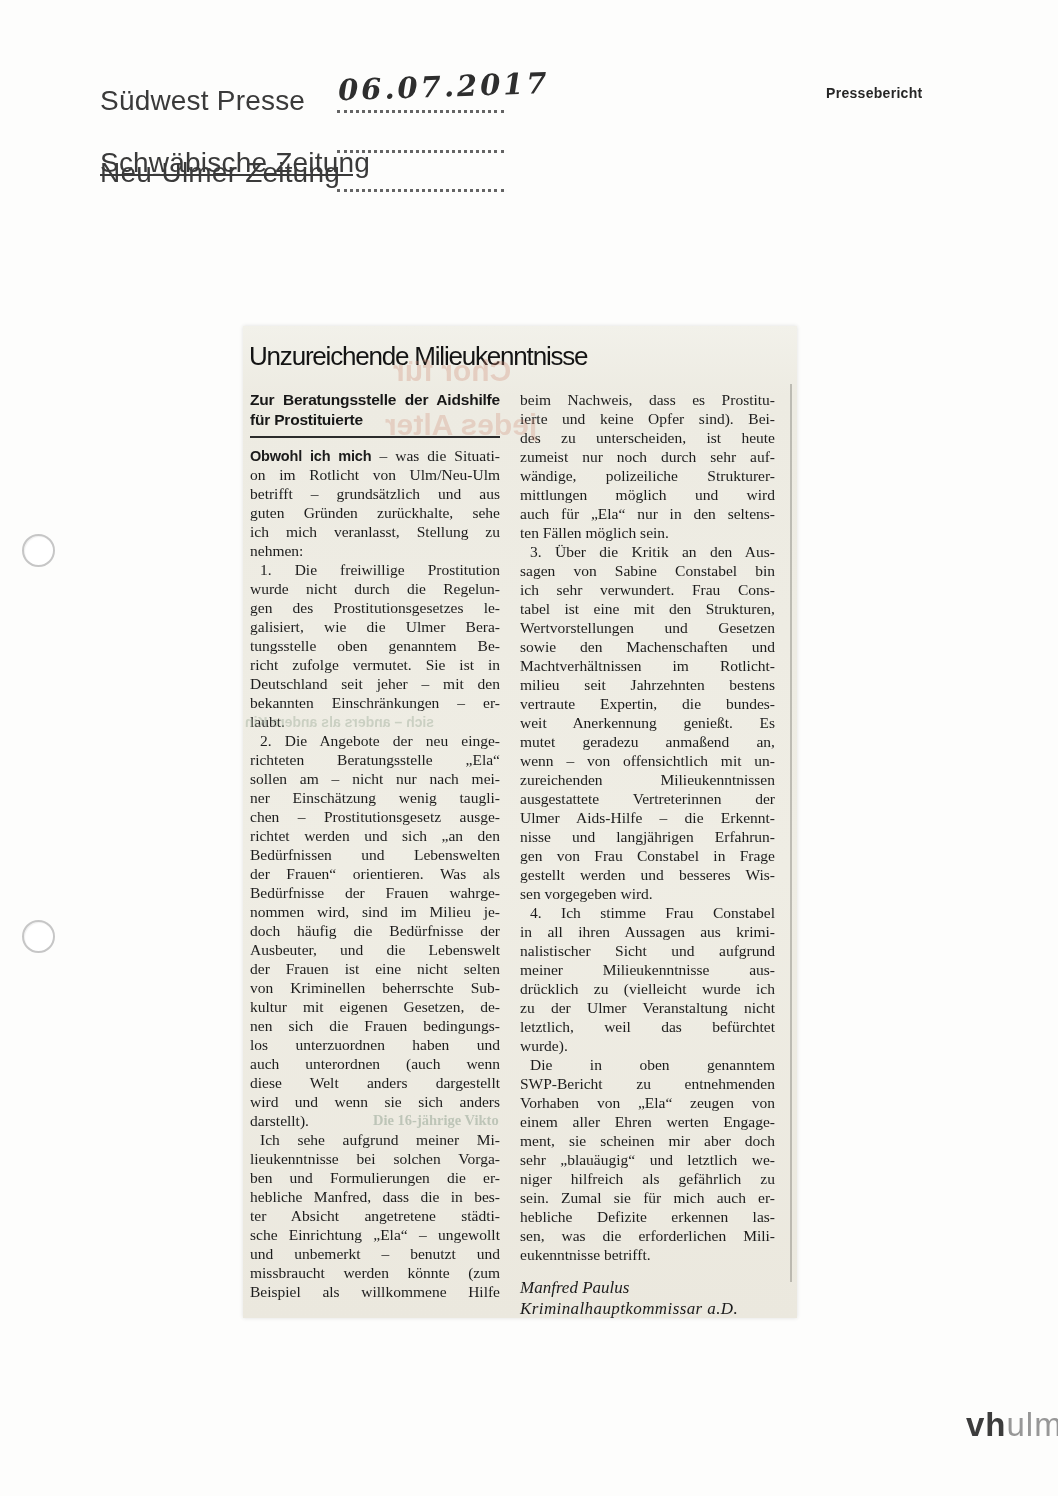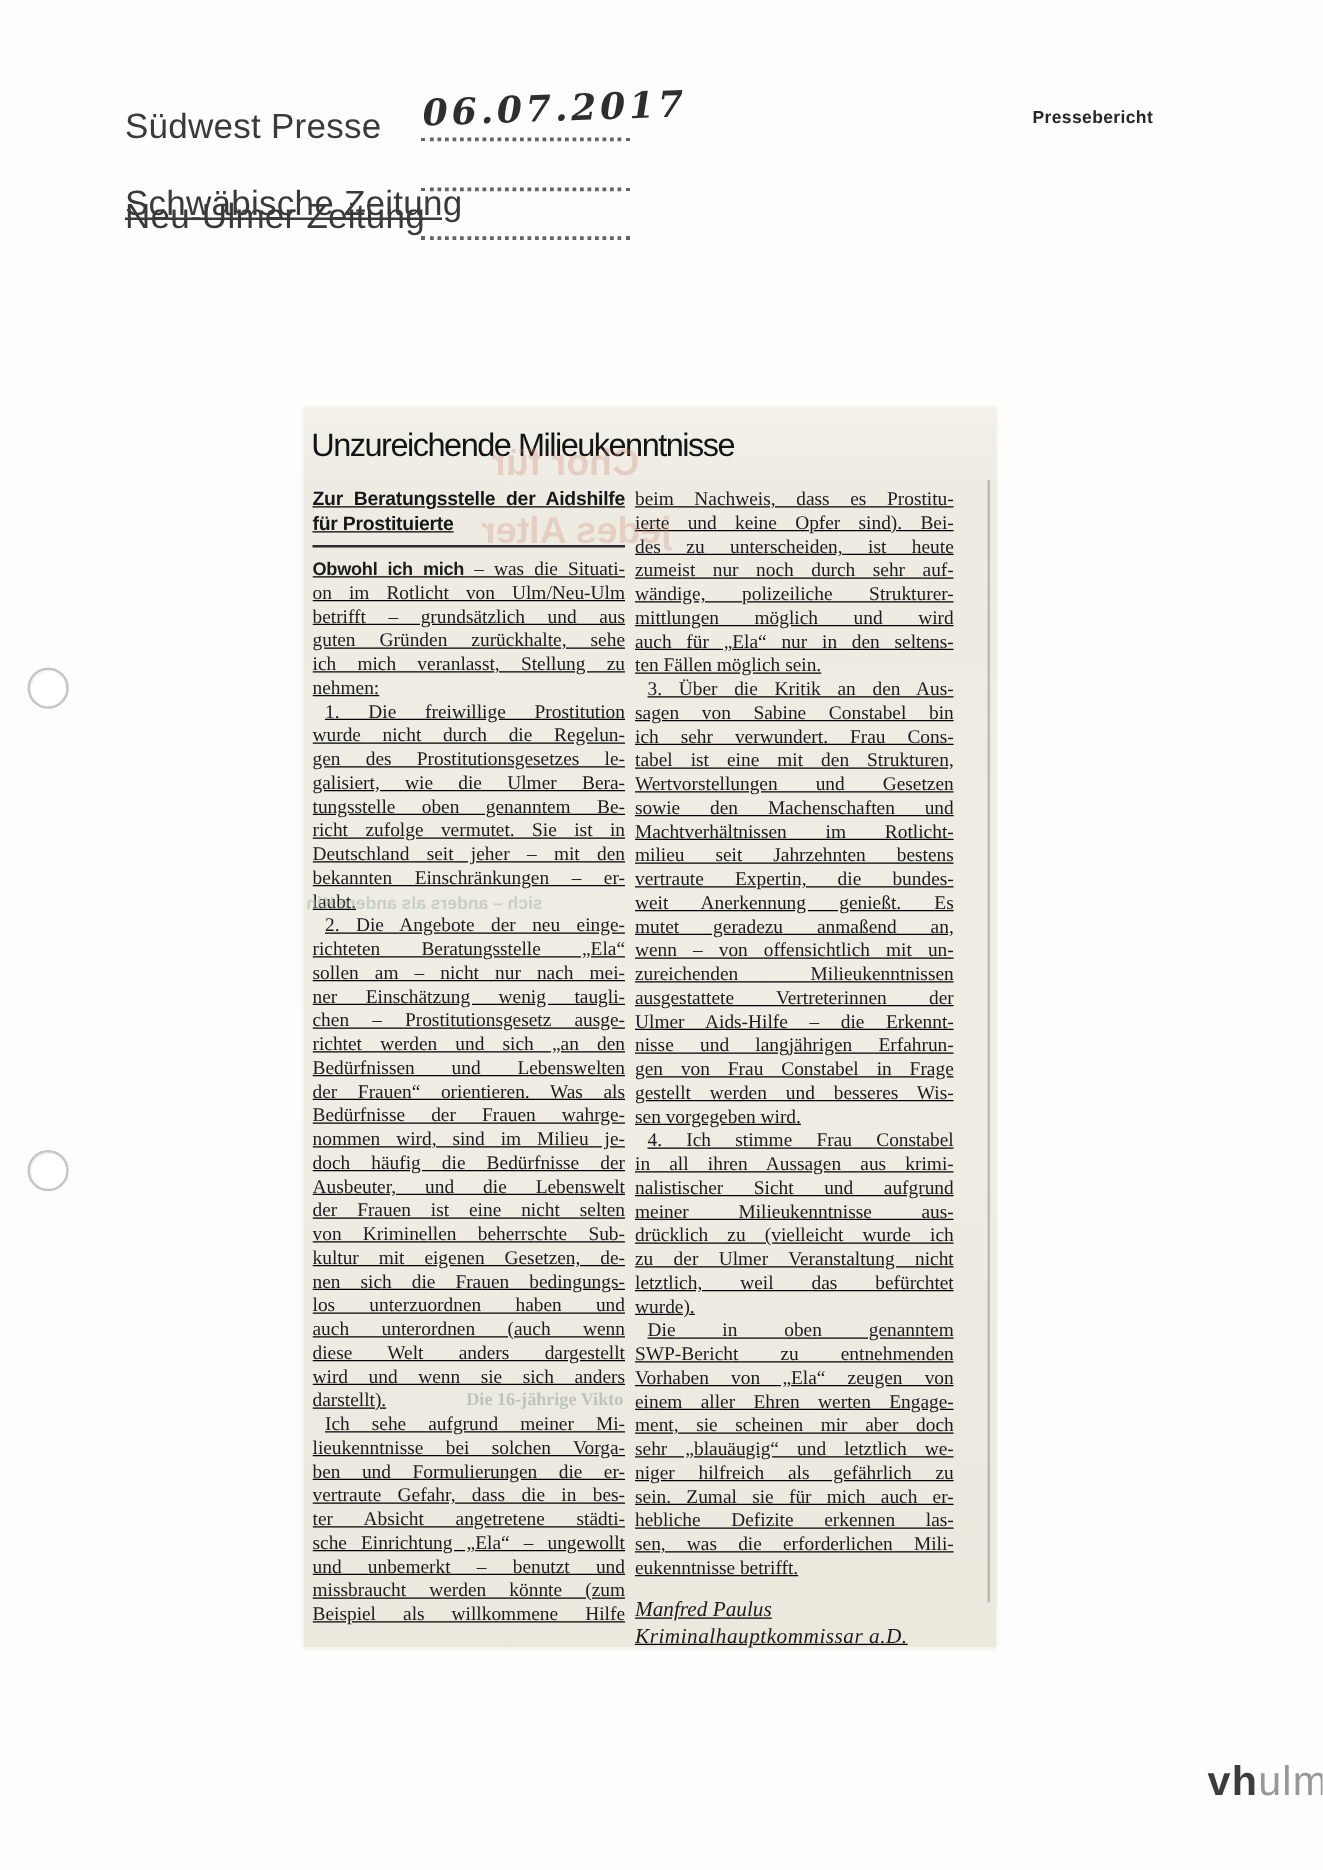--- a/index.html
+++ b/index.html
@@ -29,21 +29,21 @@
     position:absolute;left:243px;top:326px;width:554px;height:992px;
     background:linear-gradient(180deg,#f2f1ea 0%,#edebe2 7%,#efede4 55%,#ebe8de 100%);
     box-shadow:0 0 4px rgba(0,0,0,.12);
   }
   .headline{
     padding:5px 2px 0 6px;
     font-family:"Liberation Sans",sans-serif;
     font-size:26px;font-weight:500;color:#141414;
     letter-spacing:-1.2px;white-space:nowrap;line-height:50px;
   }
-  .cols{display:flex;gap:8px;padding:9px 8px 0 7px;text-decoration:underline;}
+  .cols{display:flex;gap:20px;padding:9px 8px 0 7px;}
   .col-left{width:250px;}
   .col-right{width:255px;}
   .subhead{font-family:"Liberation Sans",sans-serif;font-weight:700;font-size:15.5px;
     line-height:20px;color:#171717;letter-spacing:-.2px;}
   .subhead .j{text-align:justify;text-align-last:justify;}
   .rule{border:0;border-top:2px solid #2b2b2b;margin:6px 0 8px 0;width:100%;}
   .block{margin:0;}
   .tline{
     font-family:"Liberation Serif",serif;font-size:15.5px;line-height:19px;
     color:#1c1c1c;text-align:justify;text-align-last:justify;
@@ -142,21 +142,21 @@
             <div class="tline">los unterzuordnen haben und</div>
             <div class="tline">auch unterordnen (auch wenn</div>
             <div class="tline">diese Welt anders dargestellt</div>
             <div class="tline">wird und wenn sie sich anders</div>
             <div class="tline end">darstellt).</div>
           </div>
           <div class="block">
             <div class="tline ind">Ich sehe aufgrund meiner Mi-</div>
             <div class="tline">lieukenntnisse bei solchen Vorga-</div>
             <div class="tline">ben und Formulierungen die er-</div>
-            <div class="tline">vertraute Gefahr, dass die in bes-</div>
+            <div class="tline">hebliche Manfred, dass die in bes-</div>
             <div class="tline">ter Absicht angetretene städti-</div>
             <div class="tline">sche Einrichtung „Ela“ – ungewollt</div>
             <div class="tline">und unbemerkt – benutzt und</div>
             <div class="tline">missbraucht werden könnte (zum</div>
             <div class="tline">Beispiel als willkommene Hilfe</div>
           </div>
         </div>
     </div>
 
     <div class="col-right">

